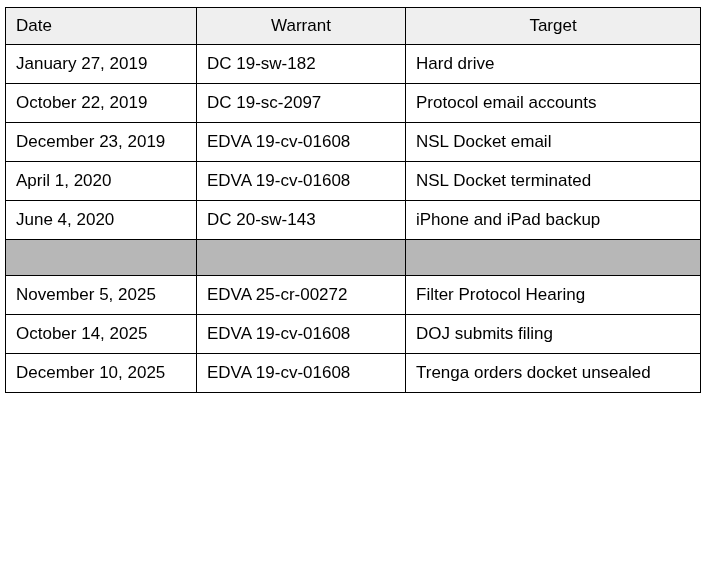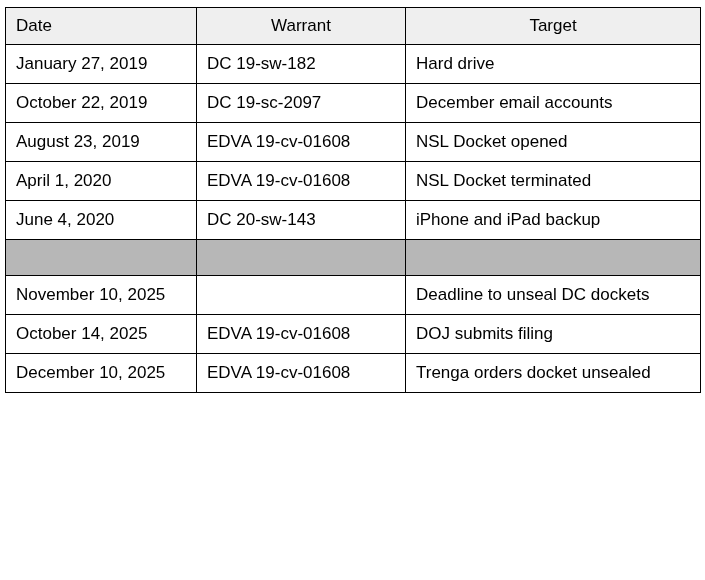--- a/index.html
+++ b/index.html
@@ -79,46 +79,46 @@
     </thead>
     <tbody>
       <tr>
         <td>January 27, 2019</td>
         <td>DC 19-sw-182</td>
         <td>Hard drive</td>
       </tr>
       <tr>
         <td>October 22, 2019</td>
         <td>DC 19-sc-2097</td>
-        <td>December email accounts</td>
+        <td>Protocol email accounts</td>
       </tr>
       <tr>
-        <td>August 23, 2019</td>
+        <td>December 23, 2019</td>
         <td>EDVA 19-cv-01608</td>
-        <td>NSL Docket opened</td>
+        <td>NSL Docket email</td>
       </tr>
       <tr>
         <td>April 1, 2020</td>
         <td>EDVA 19-cv-01608</td>
         <td>NSL Docket terminated</td>
       </tr>
       <tr>
         <td>June 4, 2020</td>
         <td>DC 20-sw-143</td>
         <td>iPhone and iPad backup</td>
       </tr>
       <tr class="separator">
         <td></td>
         <td></td>
         <td></td>
       </tr>
       <tr>
-        <td>November 10, 2025</td>
-        <td></td>
-        <td>Deadline to unseal DC dockets</td>
+        <td>November 5, 2025</td>
+        <td>EDVA 25-cr-00272</td>
+        <td>Filter Protocol Hearing</td>
       </tr>
       <tr>
         <td>October 14, 2025</td>
         <td>EDVA 19-cv-01608</td>
         <td>DOJ submits filing</td>
       </tr>
       <tr>
         <td>December 10, 2025</td>
         <td>EDVA 19-cv-01608</td>
         <td>Trenga orders docket unsealed</td>

